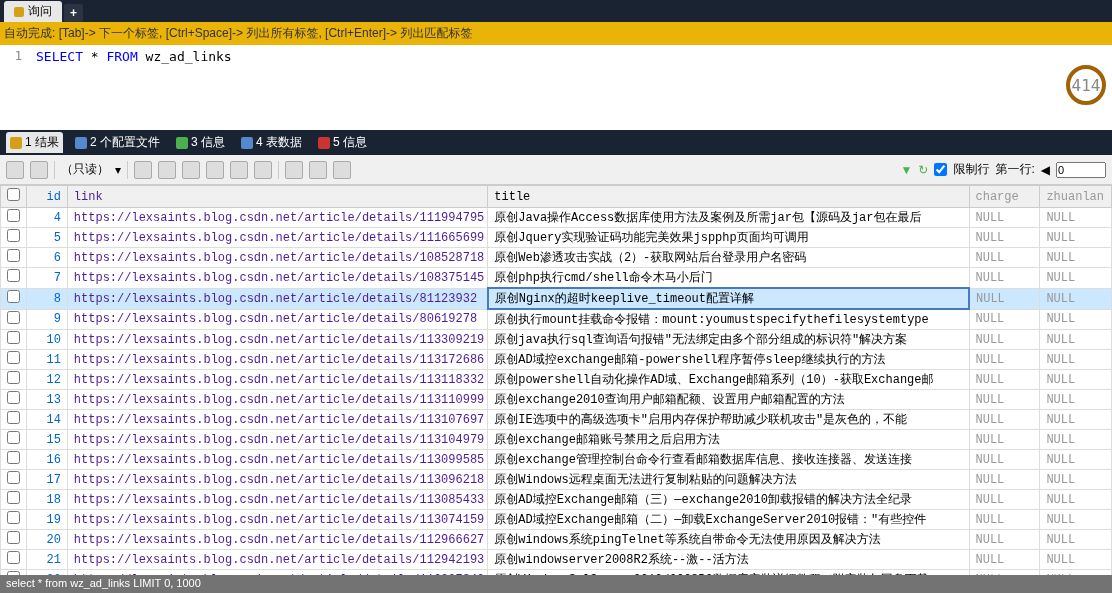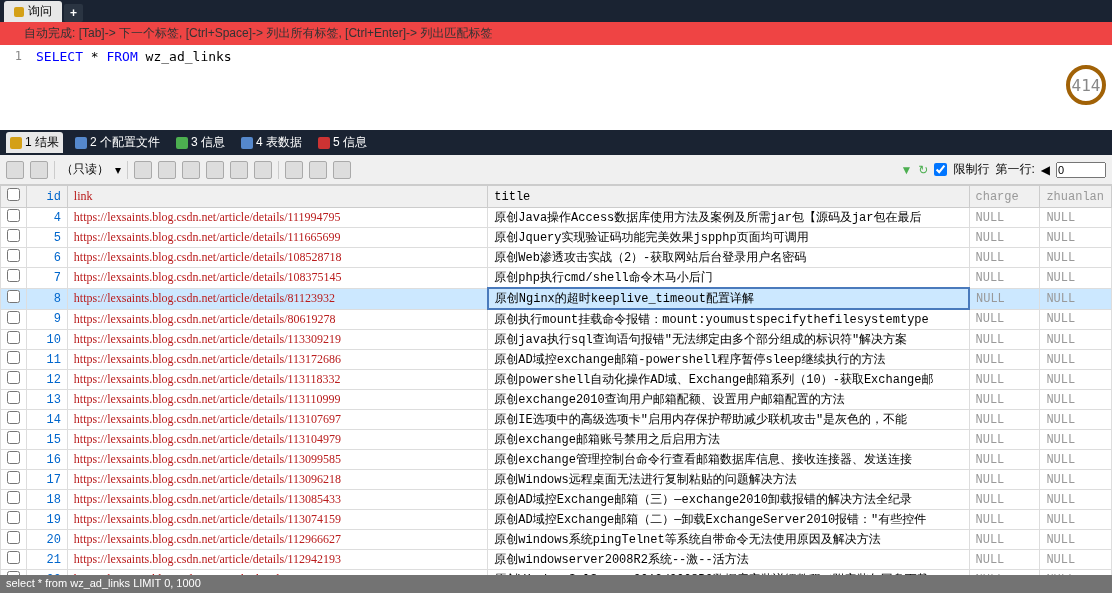--- a/index.html
+++ b/index.html
@@ -1,21 +1,21 @@
 <!DOCTYPE html>
 <html><head>
 <meta charset="utf-8">
 <style>
 * { box-sizing: border-box; margin: 0; padding: 0; }
 body { font-family: "Microsoft YaHei", Arial, sans-serif; font-size: 12px; background: #1a2332; color: #000; width: 1112px; height: 593px; overflow: hidden; position: relative; }
 .top-tabs { background: #1a2332; height: 22px; display: flex; align-items: flex-end; padding-left: 4px; }
 .tab { background: #e8e8e8; padding: 2px 10px; border-top-left-radius: 3px; border-top-right-radius: 3px; margin-right: 2px; font-size: 12px; display: flex; align-items: center; gap: 4px; }
 .tab-icon { width: 10px; height: 10px; background: #d4a017; border-radius: 2px; }
 .tab-add { background: #2a3442; color: #fff; padding: 2px 6px; border-radius: 2px; font-weight: bold; }
-.hint-bar { background: #ef4444; padding: 3px 24px; font-size: 12px; color: #333; }
+.hint-bar { background: #eab308; padding: 3px 4px; font-size: 12px; color: #333; }
 .sql-area { background: #fff; height: 85px; padding: 4px 6px; font-family: Consolas, monospace; font-size: 13px; position: relative; }
 .sql-gutter { position: absolute; left: 0; top: 0; width: 26px; background: #fff; color: #888; text-align: right; padding: 4px 4px 0 0; font-size: 12px; }
 .sql-text { margin-left: 30px; }
 .kw { color: #0000ff; }
 .badge { position: absolute; right: 6px; top: 20px; width: 40px; height: 40px; border-radius: 50%; border: 4px solid #a16207; display: flex; align-items: center; justify-content: center; font-size: 16px; color: #888; background: #fff; }
 .result-tabs { background: #1a2332; height: 25px; display: flex; align-items: center; gap: 8px; padding: 0 6px; color: #fff; font-size: 12px; }
 .result-tab { display: flex; align-items: center; gap: 3px; padding: 2px 4px; }
 .result-tab.active { background: #e8e8e8; color: #000; border-top-left-radius: 3px; border-top-right-radius: 3px; }
 .rt-icon { width: 12px; height: 12px; border-radius: 2px; }
 .toolbar { background: #f0f0f0; height: 30px; display: flex; align-items: center; padding: 0 6px; gap: 6px; border-bottom: 1px solid #ccc; }
@@ -23,21 +23,21 @@
 .tb-sep { width: 1px; height: 18px; background: #ccc; }
 .tb-text { font-size: 12px; }
 .tb-input { width: 50px; height: 16px; font-size: 11px; }
 .toolbar-right { margin-left: auto; display: flex; align-items: center; gap: 6px; }
 .table-wrap { background: #fff; height: 390px; overflow: auto; }
 table { border-collapse: collapse; width: 100%; font-family: Consolas, "Courier New", monospace; font-size: 12px; }
 th { background: #f0f0f0; border: 1px solid #ccc; padding: 2px 6px; text-align: left; font-weight: normal; position: sticky; top: 0; }
 td { border: 1px solid #ddd; padding: 1px 6px; white-space: nowrap; overflow: hidden; text-overflow: clip; }
 .cb-col { width: 20px; text-align: center; }
 .id-col { width: 40px; text-align: right; color: #0066cc; }
-.link-col { width: 415px; color: #b91c1c; max-width: 415px; font-family: Liberation Serif, serif; }
+.link-col { width: 415px; color: #4c1d95; max-width: 415px; }
 .title-col { width: 475px; max-width: 475px; margin-left: 24px; }
 .charge-col { width: 70px; color: #999; }
 .zl-col { width: 70px; color: #999; }
 tr.sel td { background: #cce8ff; }
 tr.sel .title-col { border: 2px solid #4a7abc; }
 .status-bar { background: #737373; color: #fff; padding: 2px 6px; font-size: 11px; height: 18px; }
 .funnel { color: #4caf50; }
 </style>
 </head>
 <body>

